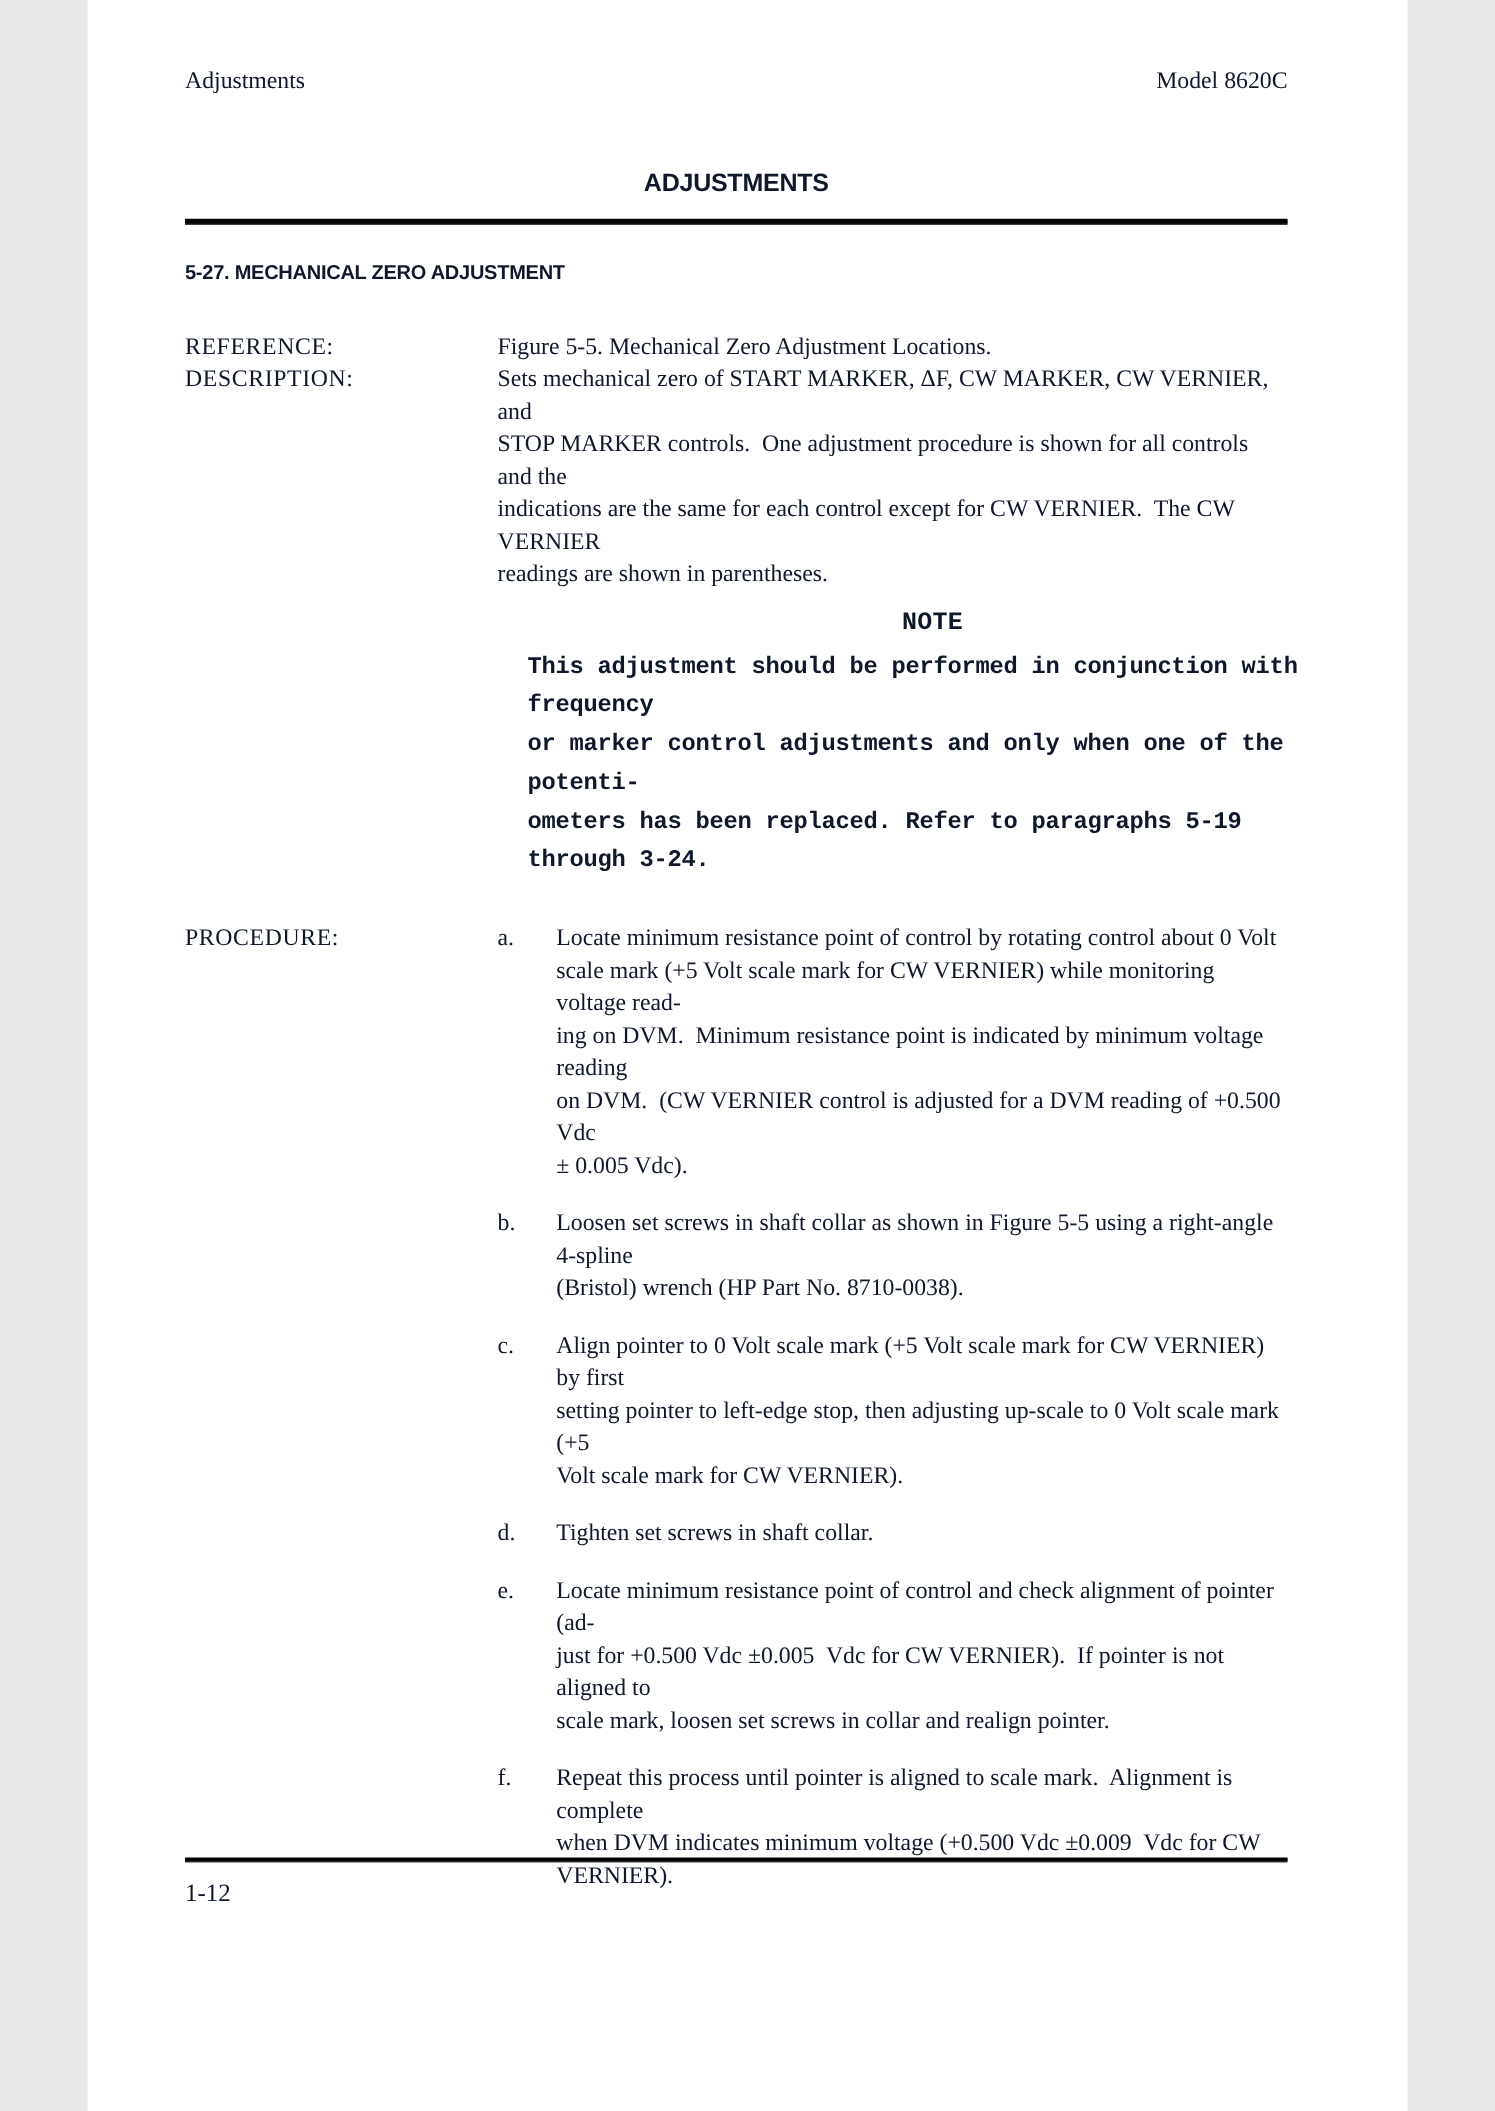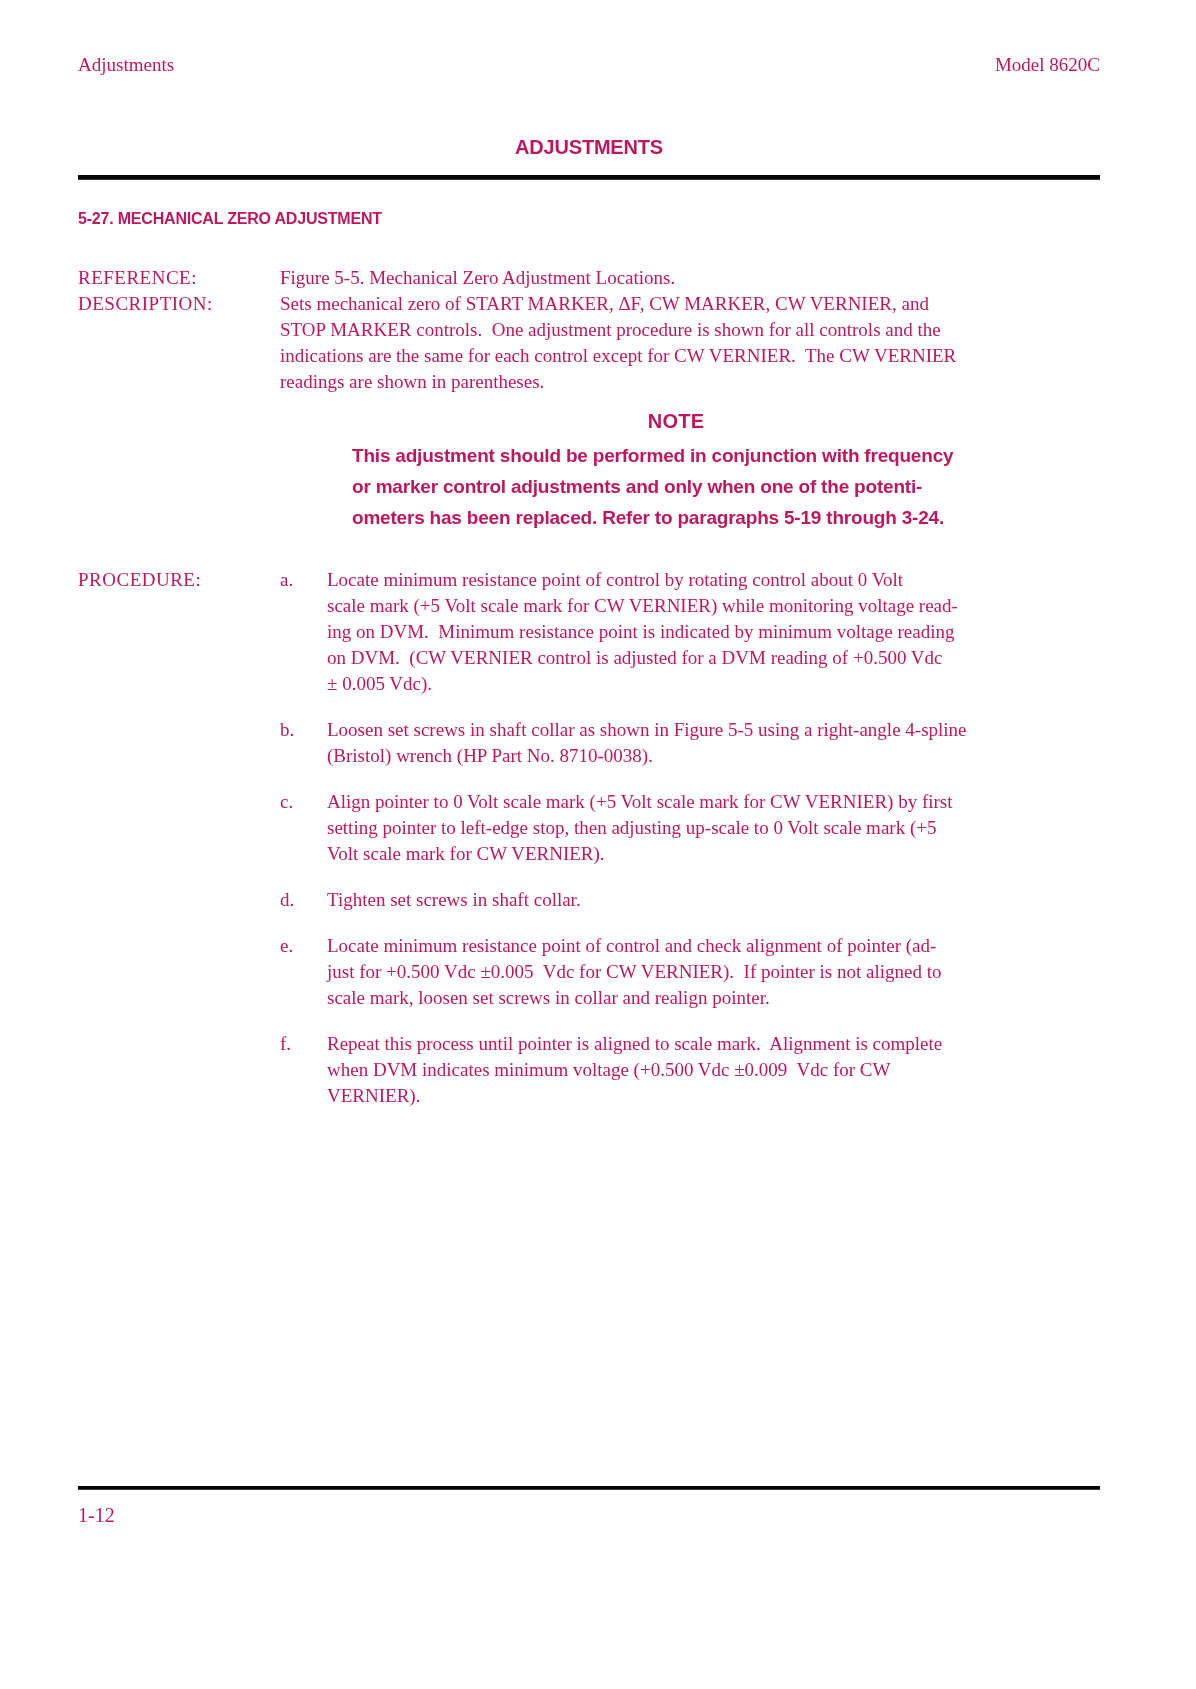--- a/index.html
+++ b/index.html
@@ -1,21 +1,21 @@
 <!DOCTYPE html>
 <html><head>
 <meta charset="utf-8">
 <style>
   html,body{margin:0;padding:0;background:#e8e8e8;}
   .page{
     position:relative;
-    width:1196px;height:1689px;
+    width:1056px;height:1689px;
     margin:0 auto;
     background:#ffffff;
-    color:#be185d;
+    color:#0f172a;
     font-family:"Liberation Serif", serif;
     font-size:19px;
     line-height:26px;
     overflow:hidden;
   }
   .content{padding:52px 96px 0 78px;}
   .header-row{
     display:flex;justify-content:space-between;align-items:baseline;
     font-size:19px;
   }
@@ -28,32 +28,32 @@
   .rule{
     margin-top:15px;height:4px;background:#050505;
     box-shadow:0 1px 0 #3a3a3a;
   }
   .section-heading{
     margin-top:27px;
     font-family:"Liberation Sans", sans-serif;
     font-weight:700;font-size:16px;letter-spacing:-0.2px;
   }
   .label-row{
-    display:grid;grid-template-columns:202px 1fr;
+    display:grid;grid-template-columns:202px 1fr;gap:48px;
   }
   .label-row.ref{margin-top:33px;}
   .label-row.desc{}
   .label-row.proc{margin-top:34px;}
   .row-label{letter-spacing:0.5px;}
   .body-text{white-space:pre-wrap;}
   .note-block{
     margin-top:13px;
     margin-left:274px;
     width:648px;
-    font-family:Liberation Sans, sans-serif;
+    font-family:Liberation Mono, monospace;
     font-weight:700;
   }
   .note-title{
     text-align:center;font-size:20px;letter-spacing:0.2px;
   }
   .note-text{
     margin-top:6px;
     font-size:19px;line-height:31px;letter-spacing:-0.2px;
     white-space:pre-wrap;
   }

